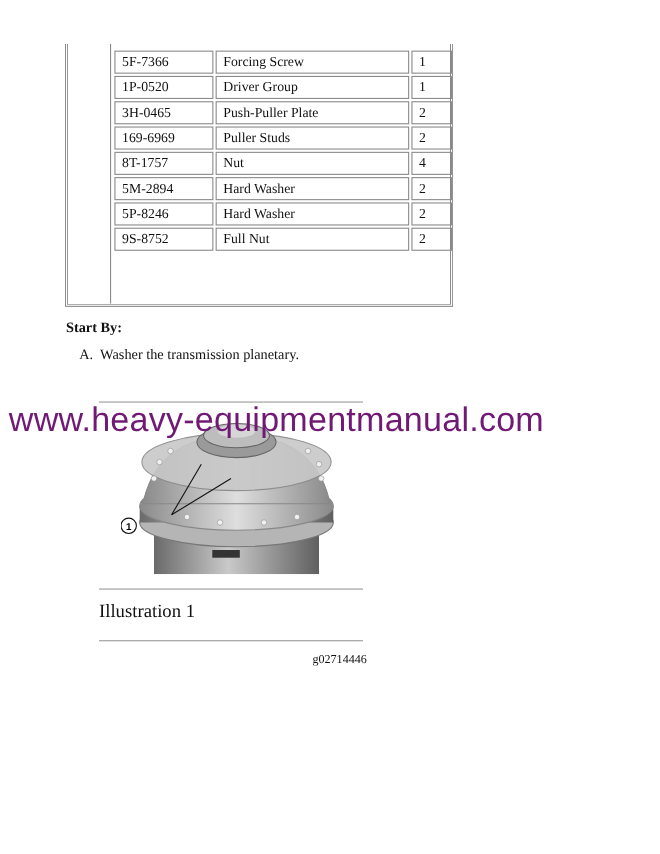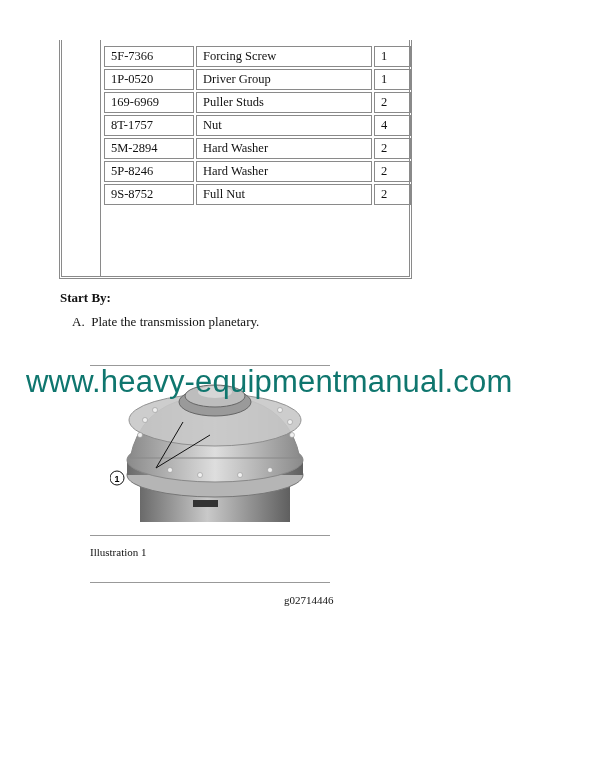--- a/index.html
+++ b/index.html
@@ -11,43 +11,48 @@
   .inner-sep { position:absolute; left:100px; top:40px; width:2px; height:236px; border-left:1px solid #8a8a8a; }
   table.parts { position:absolute; left:102px; top:44px; border-collapse:separate; border-spacing:2px; }
   table.parts td { border:1px solid #8a8a8a; height:19px; padding:0 6px; font-size:12.5px; vertical-align:middle; white-space:nowrap; }
   td.c1 { width:76px; }
   td.c2 { width:162px;margin-top:44px; }
   td.c3 { width:23px; }
   .start-by { position:absolute; left:60px; top:290px; font-size:13px; font-weight:bold; }
   .step { position:absolute; left:72px; top:314px; font-size:13px; }
   .step .letter { display:inline-block; width:16px; }
   .hr { position:absolute; left:90px; width:240px; height:0; border-top:1px solid #999; }
-  .watermark { position:absolute; left:26px; top:364px; font-family:"Liberation Sans", sans-serif;
-               font-size:31px; color:#0f766e; letter-spacing:0.2px; z-index:3; white-space:nowrap; }
+  .watermark { position:absolute; left:8px; top:364px; font-family:"Liberation Sans", sans-serif;
+               font-size:31px; color:#701a75; letter-spacing:0.2px; z-index:3; white-space:nowrap; }
   .illus { position:absolute; left:110px; top:380px; width:210px; height:142px; z-index:1; }
-  .caption-left { position:absolute; left:90px; top:546px; font-size:11px; }
+  .caption-left { position:absolute; left:90px; top:546px; font-size:17px; }
   .caption-right { position:absolute; left:284px; top:546px; font-size:11px;margin-top:48px; }
 </style>
 </head>
 <body>
 
 <div class="outer"></div>
 <div class="inner-sep"></div>
 
 <table class="parts">
   <tbody id="parts-body">
       <tr>
         <td class="c1">5F-7366</td>
         <td class="c2">Forcing Screw</td>
         <td class="c3">1</td>
       </tr>
       <tr>
         <td class="c1">1P-0520</td>
         <td class="c2">Driver Group</td>
         <td class="c3">1</td>
+      </tr>
+      <tr>
+        <td class="c1">3H-0465</td>
+        <td class="c2">Push-Puller Plate</td>
+        <td class="c3">2</td>
       </tr>
       <tr>
         <td class="c1">169-6969</td>
         <td class="c2">Puller Studs</td>
         <td class="c3">2</td>
       </tr>
       <tr>
         <td class="c1">8T-1757</td>
         <td class="c2">Nut</td>
         <td class="c3">4</td>
@@ -66,21 +71,21 @@
         <td class="c1">9S-8752</td>
         <td class="c2">Full Nut</td>
         <td class="c3">2</td>
       </tr>
     </tbody>
 </table>
 
 <div class="start-by">Start By:</div>
 <div class="step">
   <span class="letter">A.</span>
-  <span>Plate the transmission planetary.</span>
+  <span>Washer the transmission planetary.</span>
 </div>
 
 <div class="hr" style="top:365px;"></div>
 
 <div class="watermark">www.heavy-equipmentmanual.com</div>
 
 <svg class="illus" viewBox="0 0 210 142">
   <defs>
     <linearGradient id="body" x1="0" x2="1">
       <stop offset="0" stop-color="#6a6a6a"></stop>

